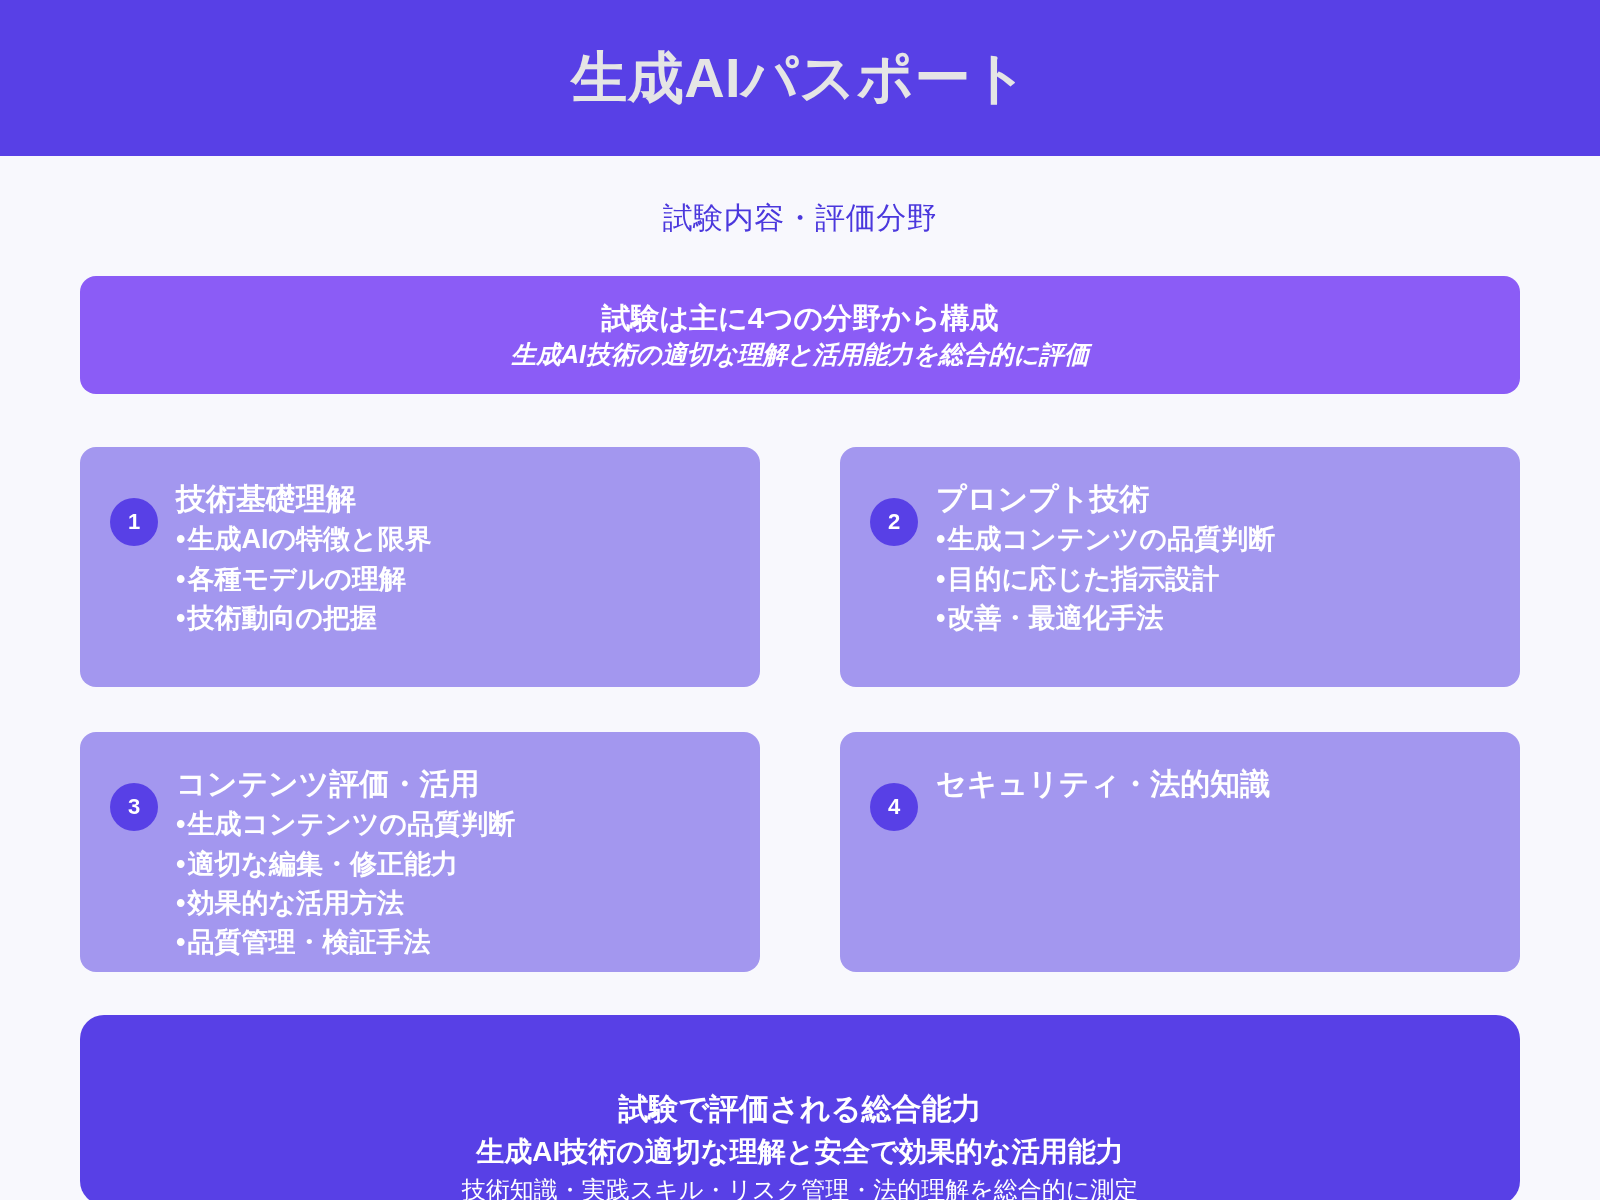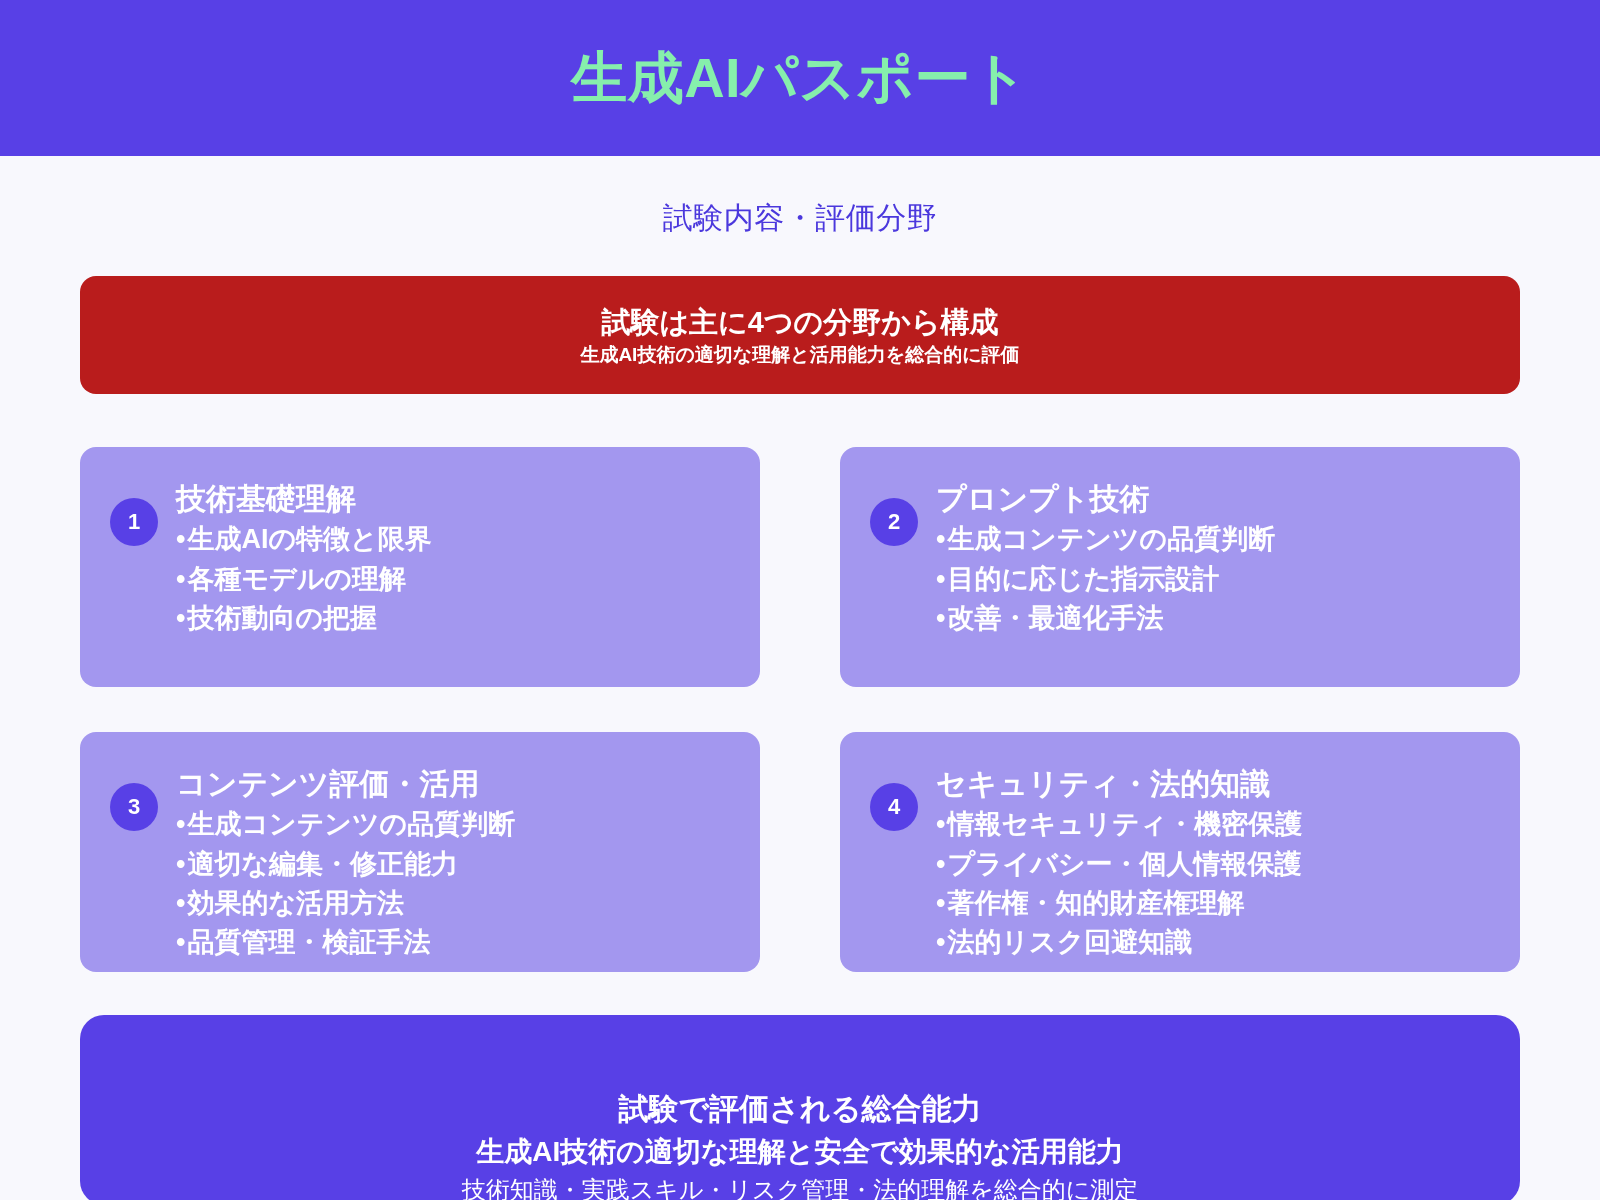--- a/index.html
+++ b/index.html
@@ -25,21 +25,21 @@
   
   .header {
     width: 1600px;
     height: 156px;
     background: #5840e6;
     display: flex;
     align-items: center;
     justify-content: center;
   }
   .header-title {
-    color: #86efac;
+    color: #e5e5e5;
     font-size: 56px;
     font-weight: bold;
     letter-spacing: 0.5px;
     line-height: 1.1;
   }
 
   
   .section-subtitle {
     text-align: center;
     color: #4b38dd;
@@ -47,38 +47,39 @@
     font-weight: normal;
     margin-top: 42px;
     letter-spacing: 0.5px;
   }
 
   
   .intro-banner {
     margin: 37px 80px 0 80px;
     width: 1440px;
     height: 118px;
-    background: #b91c1c;
+    background: #8b5cf6;
     border-radius: 16px;
     display: flex;
     flex-direction: column;
     align-items: center;
     justify-content: center;
     color: #ffffff;
   }
   .intro-line1 {
     font-size: 29px;
     font-weight: bold;
     line-height: 1.25;
     margin-bottom: 3px;
   }
   .intro-line2 {
-    font-size: 19px;
+    font-size: 25px;
     font-weight: bold;
     line-height: 1.25;
+    font-style: italic;
   }
 
   
   .cards {
     margin: 53px 80px 0 80px;
     width: 1440px;
     display: grid;
     grid-template-columns: 680px 680px;
     column-gap: 80px;
     row-gap: 45px;
@@ -222,26 +223,20 @@
           <li><span class="bullet">•</span><span>効果的な活用方法</span></li>
           <li><span class="bullet">•</span><span>品質管理・検証手法</span></li>
         </ul>
       </div>
     </div>
 
     <div class="card">
       <div class="card-badge">4</div>
       <div class="card-body">
         <div class="card-title">セキュリティ・法的知識</div>
-        <ul class="card-list">
-          <li><span class="bullet">•</span><span>情報セキュリティ・機密保護</span></li>
-          <li><span class="bullet">•</span><span>プライバシー・個人情報保護</span></li>
-          <li><span class="bullet">•</span><span>著作権・知的財産権理解</span></li>
-          <li><span class="bullet">•</span><span>法的リスク回避知識</span></li>
-        </ul>
       </div>
     </div>
 
   </div>
 
   <div class="footer-banner">
     <div class="footer-line1">試験で評価される総合能力</div>
     <div class="footer-line2">生成AI技術の適切な理解と安全で効果的な活用能力</div>
     <div class="footer-line3">技術知識・実践スキル・リスク管理・法的理解を総合的に測定</div>
   </div>

